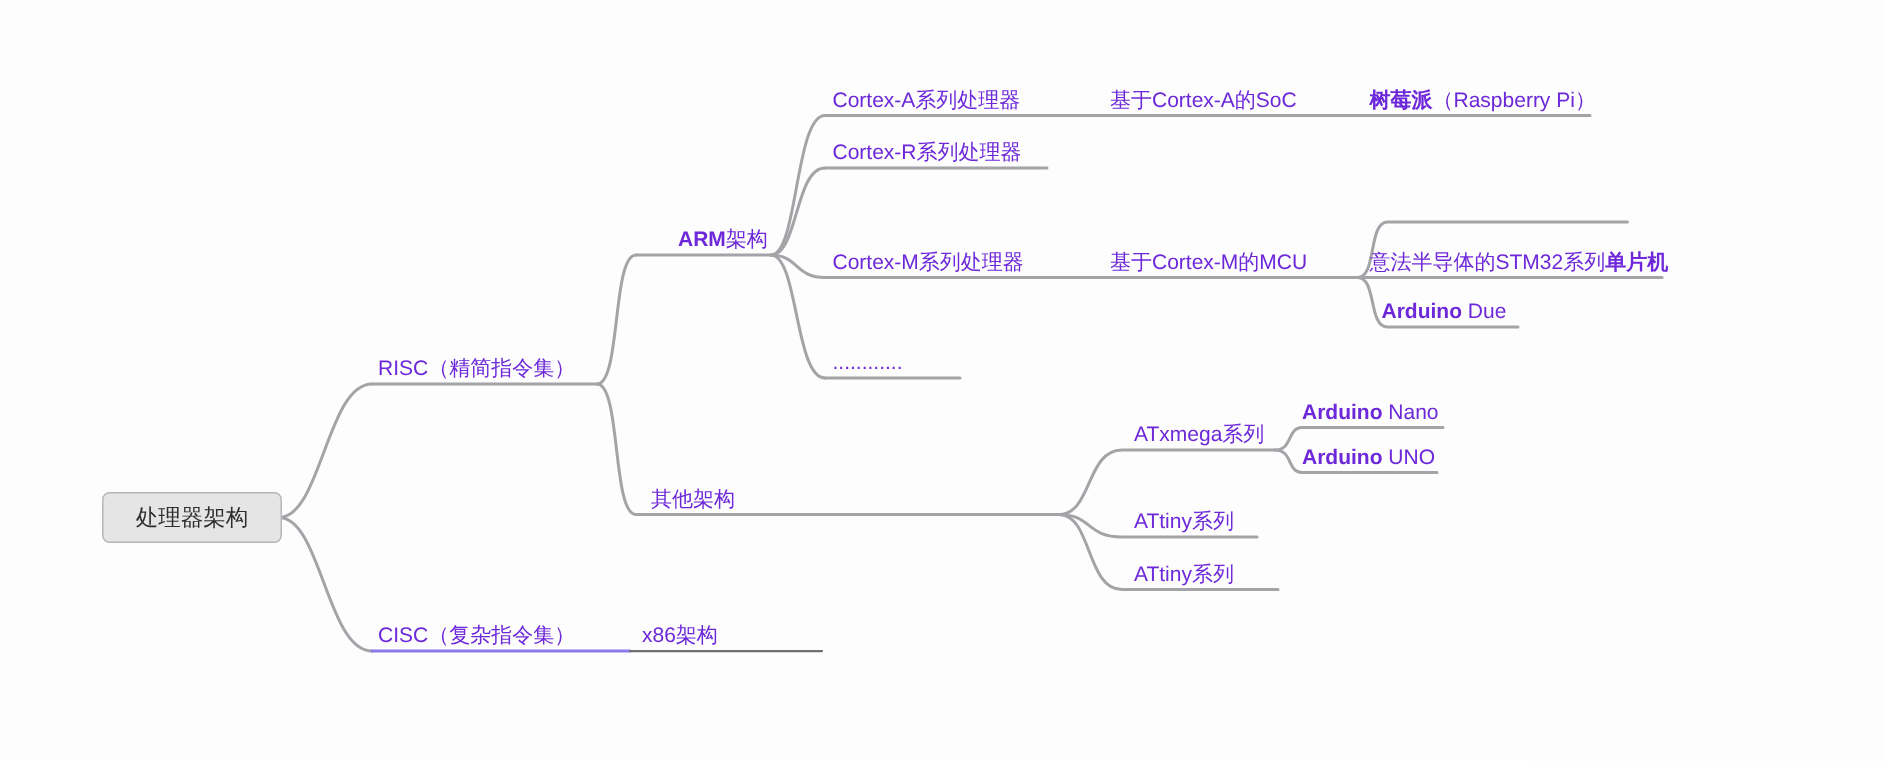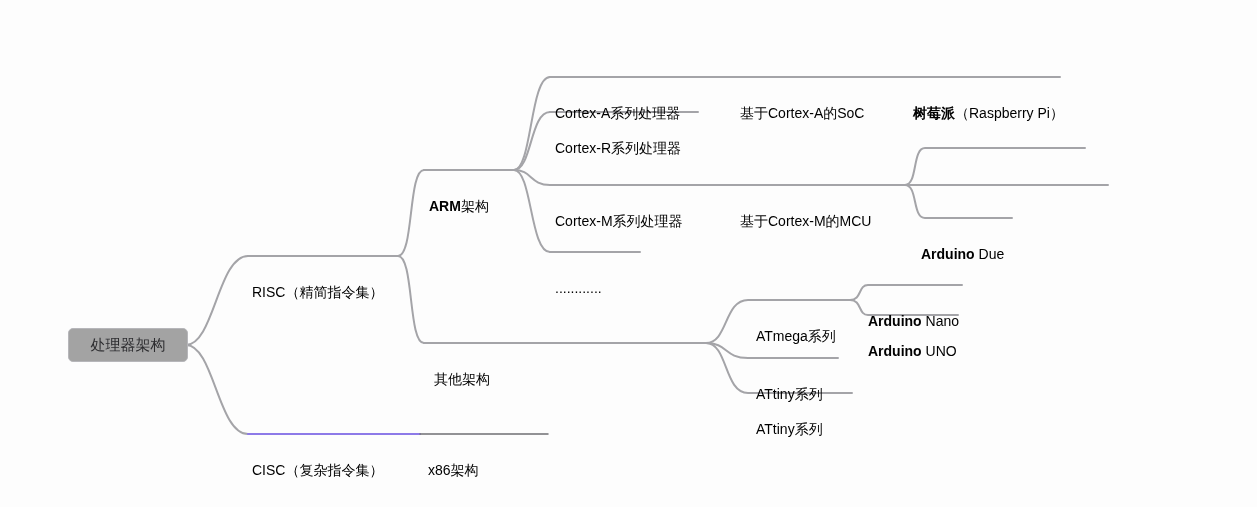--- a/index.html
+++ b/index.html
@@ -10,31 +10,30 @@
     font-family:"Liberation Sans","DejaVu Sans",sans-serif;
     overflow:hidden;
   }
   svg.lines{position:absolute;left:0;top:0;}
   .node{
     position:absolute;
     font-size:14px;
     line-height:20px;
     height:20px;
     white-space:nowrap;
-    color:#000000;
-    margin-top:47px;
+    color:#6d28d9;
   }
   .node .bold{font-weight:700;}
   .root-node{
     position:absolute;
     left:68px;top:328px;
     width:118px;height:32px;
     border:1px solid #b6b6ba;
     border-radius:5px;
-    background:#a3a3a3;
+    background:#e5e5e5;
     display:flex;align-items:center;justify-content:center;
     font-size:15px;
     color:#2d2d30;
   }
 </style>
 </head>
 <body>
 
 <div class="canvas">
 
@@ -75,42 +74,45 @@
     <path d="M420,434 H548" fill="none" stroke="#6f6f73" stroke-width="1.5" stroke-linecap="round"></path>
   </svg>
 
   <div class="root-node">
     <span>处理器架构</span>
   </div>
 
   <div class="node" style="left:252px;top:413px">CISC（复杂指令集）</div>
   <div class="node" style="left:252px;top:235px">RISC（精简指令集）</div>
 
-  <div class="node" style="left:429px;top:149px">
+  <div class="node" style="left:452px;top:149px">
     <span class="bold">ARM</span><span>架构</span>
   </div>
   <div class="node" style="left:434px;top:322px">其他架构</div>
   <div class="node" style="left:428px;top:413px">x86架构</div>
 
   <div class="node" style="left:555px;top:56px">Cortex-A系列处理器</div>
   <div class="node" style="left:555px;top:91px">Cortex-R系列处理器</div>
   <div class="node" style="left:555px;top:164px">Cortex-M系列处理器</div>
   <div class="node" style="left:555px;top:231px">............</div>
 
   <div class="node" style="left:740px;top:56px">基于Cortex-A的SoC</div>
   <div class="node" style="left:740px;top:164px">基于Cortex-M的MCU</div>
 
   <div class="node" style="left:913px;top:56px">
     <span class="bold">树莓派</span><span>（Raspberry Pi）</span>
   </div>
+  <div class="node" style="left:913px;top:164px">
+    <span>意法半导体的STM32系列</span><span class="bold">单片机</span>
+  </div>
   <div class="node" style="left:921px;top:197px">
     <span class="bold">Arduino</span><span> Due</span>
   </div>
 
-  <div class="node" style="left:756px;top:279px">ATmega系列</div>
+  <div class="node" style="left:756px;top:279px">ATxmega系列</div>
   <div class="node" style="left:756px;top:337px">ATtiny系列</div>
   <div class="node" style="left:756px;top:372px">ATtiny系列</div>
 
   <div class="node" style="left:868px;top:264px">
     <span class="bold">Arduino</span><span> Nano</span>
   </div>
   <div class="node" style="left:868px;top:294px">
     <span class="bold">Arduino</span><span> UNO</span>
   </div>
 

